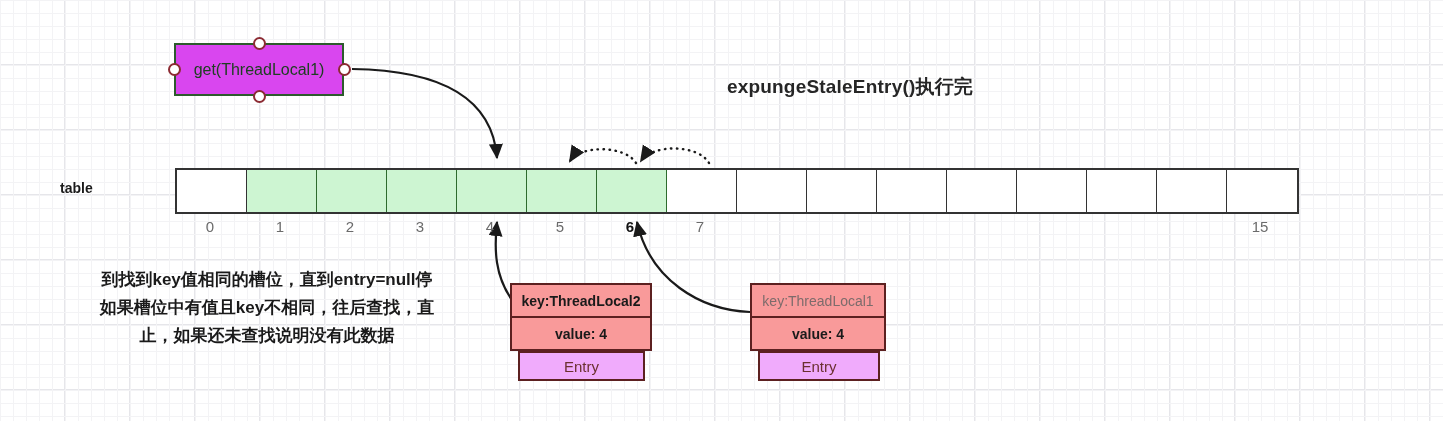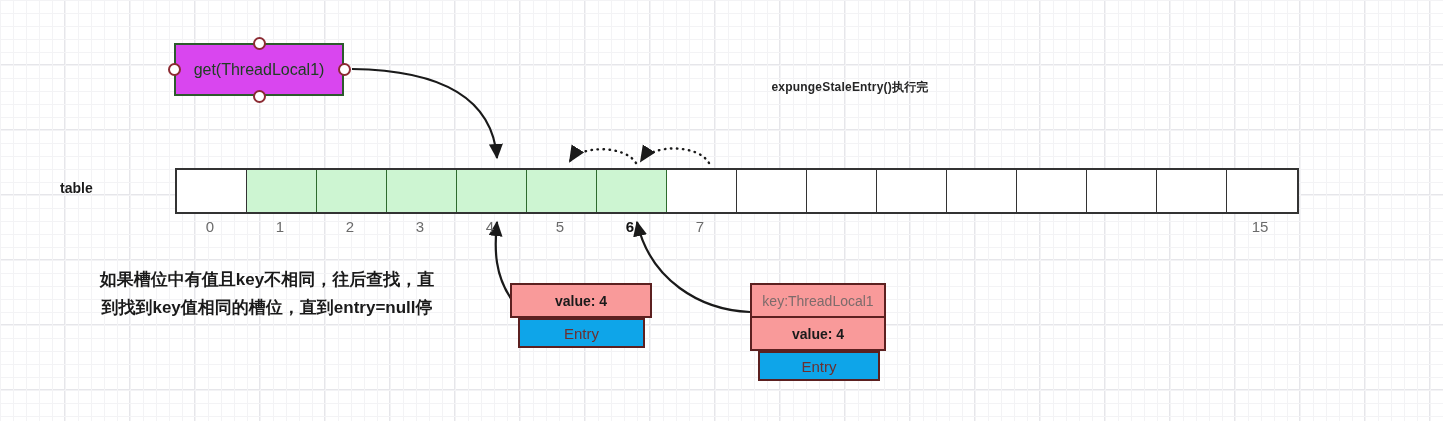--- a/index.html
+++ b/index.html
@@ -39,21 +39,21 @@
     background:#ffffff;border:2px solid #8c2b33;box-sizing:border-box;
   }
   .conn.top{left:253px;top:37px;}
   .conn.bottom{left:253px;top:90px;}
   .conn.left{left:168px;top:63px;}
   .conn.right{left:338px;top:63px;}
 
   
   #heading{
     position:absolute;left:700px;top:74px;width:300px;
-    text-align:center;font-size:12px;font-weight:bold;color:#262626;
+    text-align:center;font-size:19px;font-weight:bold;color:#262626;
     line-height:26px;letter-spacing:.2px;
   }
 
   
   #table-label{
     position:absolute;left:60px;top:180px;width:95px;
     font-size:14px;font-weight:bold;color:#1a1a1a;
   }
   #table-row{
     position:absolute;left:175px;top:168px;height:46px;
@@ -83,21 +83,21 @@
   .entry{position:absolute;}
   .entry .kv{
     border:2px solid #5c2020;box-sizing:border-box;background:#f99a9a;
   }
   .entry .key,.entry .val{
     height:31px;display:flex;align-items:center;justify-content:center;
     font-size:14px;white-space:nowrap;
   }
   .entry .key{border-bottom:2px solid #5c2020;}
   .entry .tag{
-    background:#0ea5e9;border:2px solid #5c2020;box-sizing:border-box;
+    background:#f0abfc;border:2px solid #5c2020;box-sizing:border-box;
     height:30px;display:flex;align-items:center;justify-content:center;
     font-size:15px;color:#6b3030;
   }
   #entry-left{left:510px;top:283px;}
   #entry-left .kv{width:142px;}
   #entry-left .key{color:#1a1a1a;font-weight:bold;}
   #entry-left .val{color:#1a1a1a;font-weight:bold;}
   #entry-left .tag{width:127px;margin-left:8px;}
   #entry-right{left:750px;top:283px;border-radius:18px;}
   #entry-right .kv{width:136px;}
@@ -167,26 +167,28 @@
     <div class="idx" style="left: 315px;">2</div>
     <div class="idx" style="left: 385px;">3</div>
     <div class="idx" style="left: 455px;">4</div>
     <div class="idx" style="left: 525px;">5</div>
     <div class="idx hl" style="left: 595px;">6</div>
     <div class="idx" style="left: 665px;">7</div>
     <div class="idx" style="left: 1225px;">15</div>
   </div>
 
 <div id="note">
+  <div>到找到key值相同的槽位，直到entry=null停</div>
   <div>如果槽位中有值且key不相同，往后查找，直</div>
-  <div>到找到key值相同的槽位，直到entry=null停</div>
+  <div>止，如果还未查找说明没有此数据</div>
 </div>
 
 <div class="entry" id="entry-left">
   <div class="kv">
+    <div class="key">key:ThreadLocal2</div>
     <div class="val">value: 4</div>
   </div>
   <div class="tag">Entry</div>
 </div>
 
 <div class="entry" id="entry-right">
   <div class="kv">
     <div class="key">key:ThreadLocal1</div>
     <div class="val">value: 4</div>
   </div>

